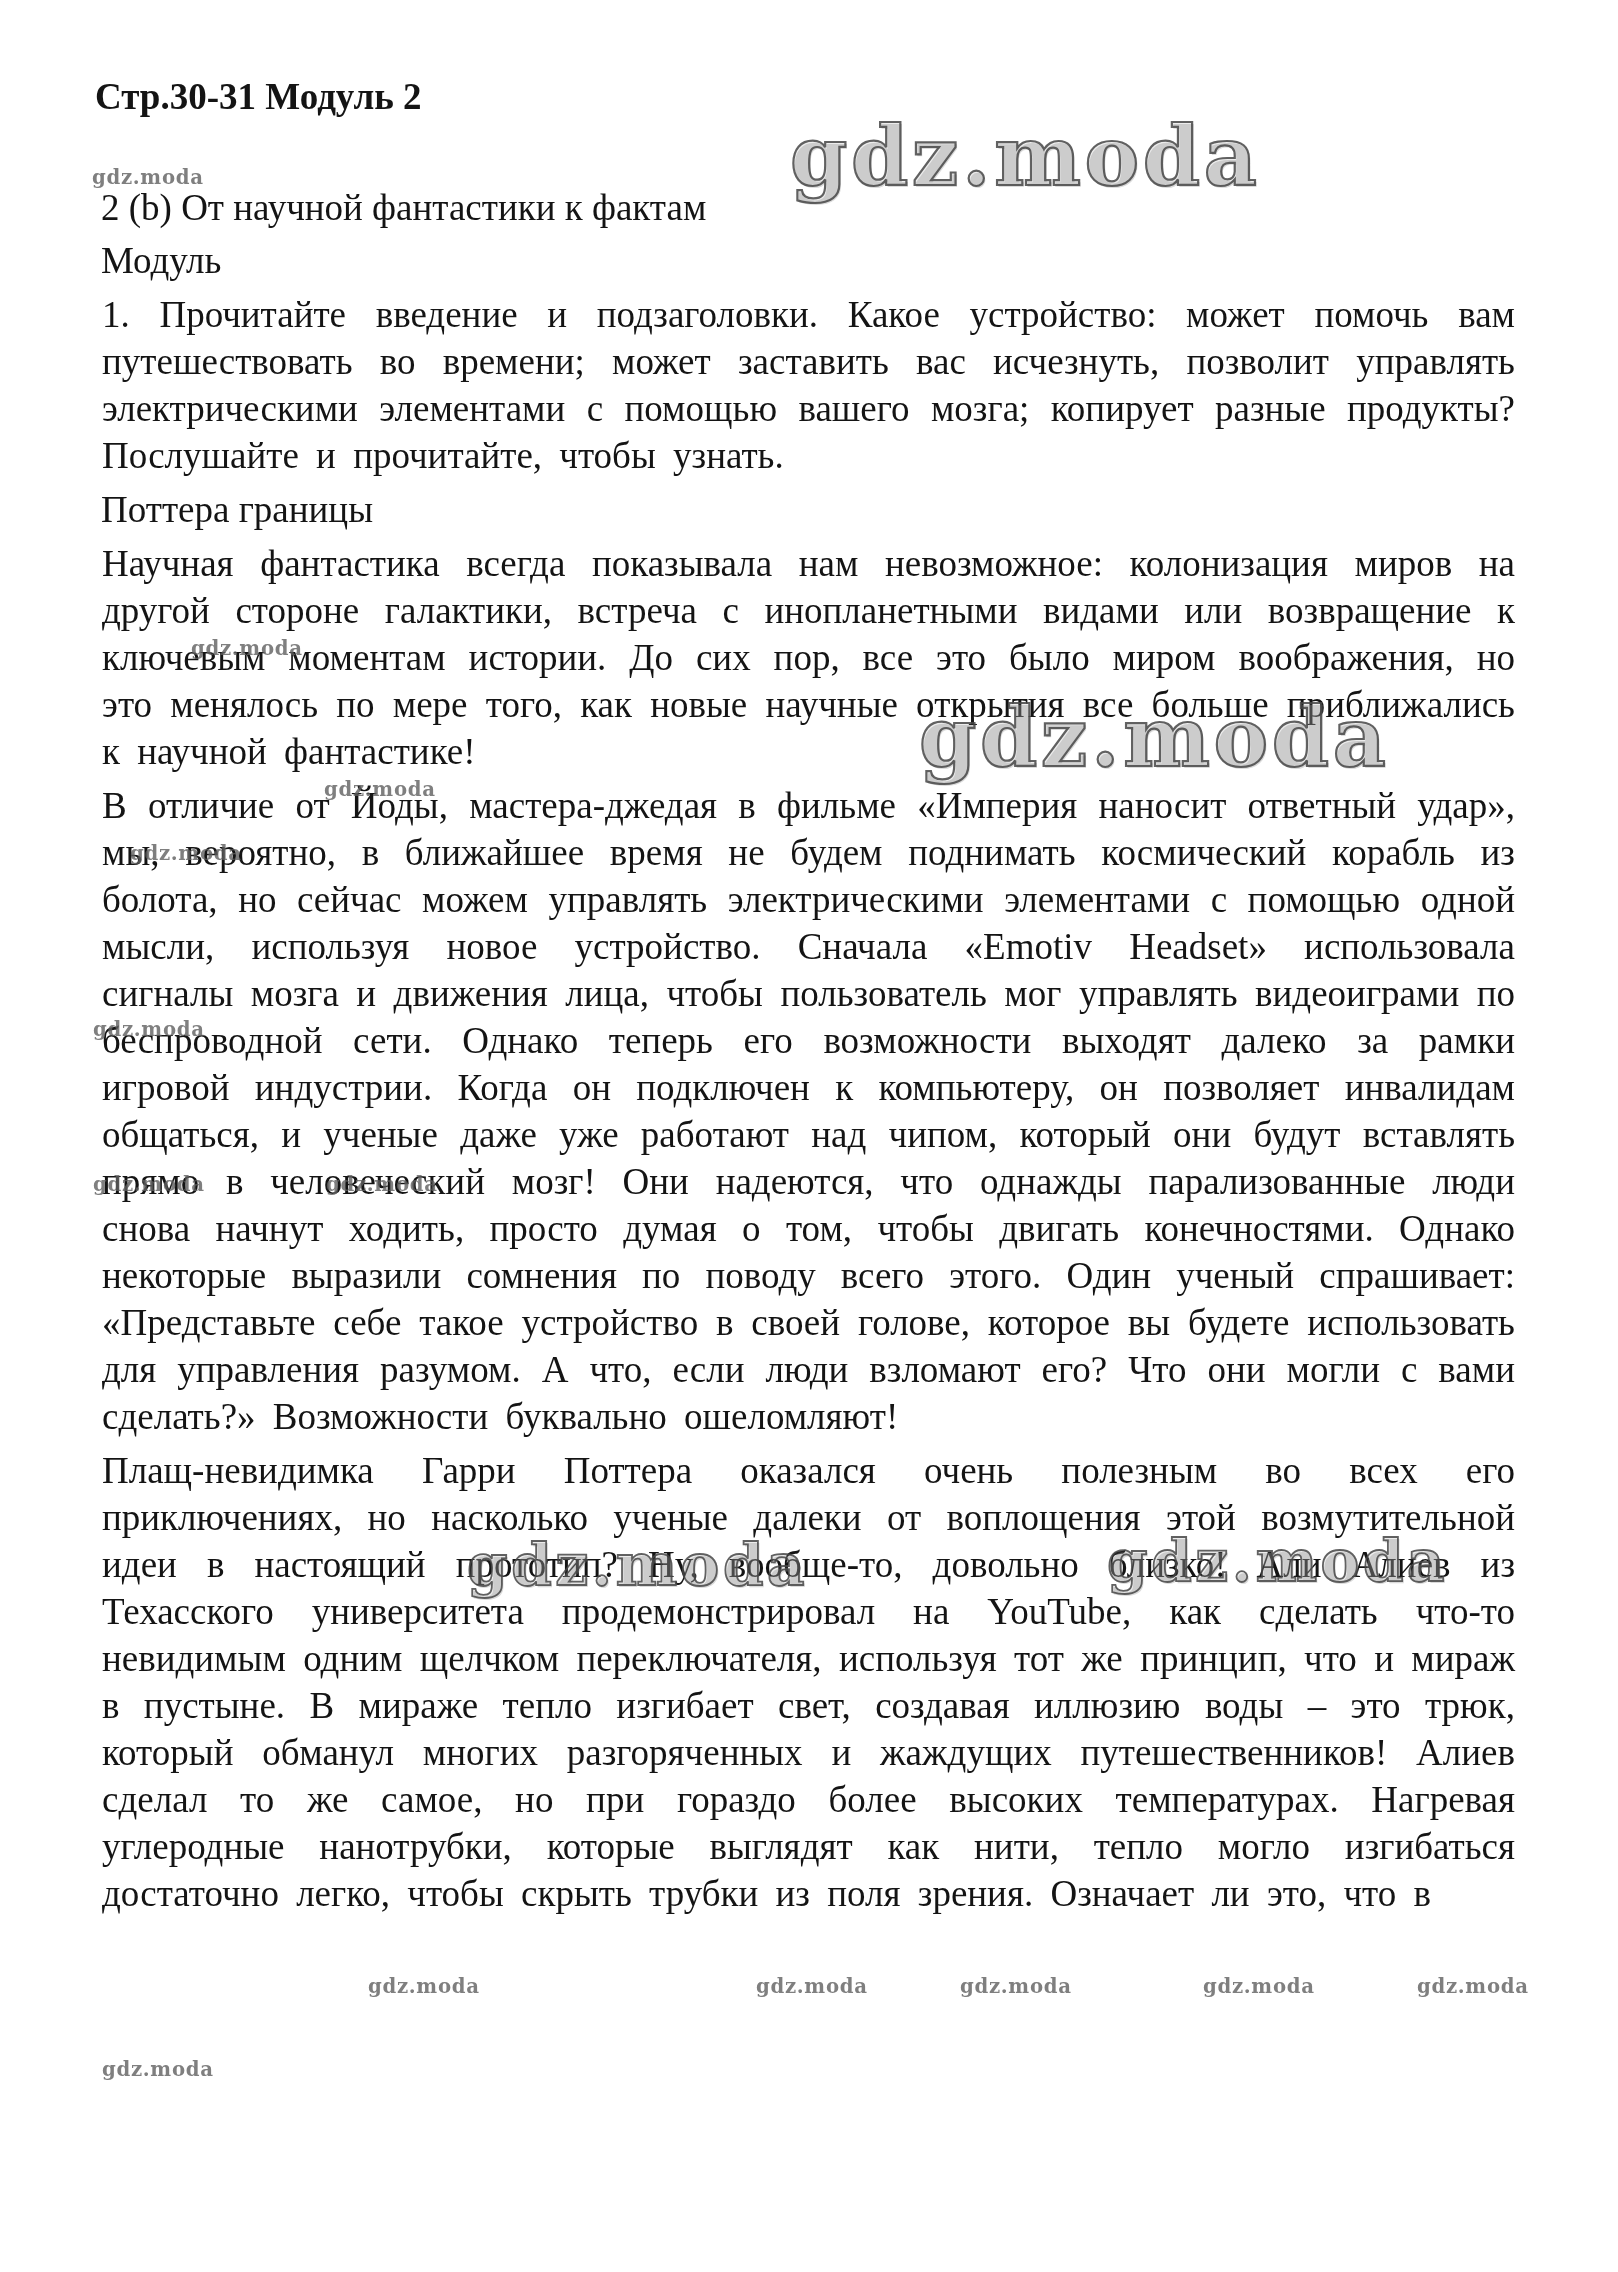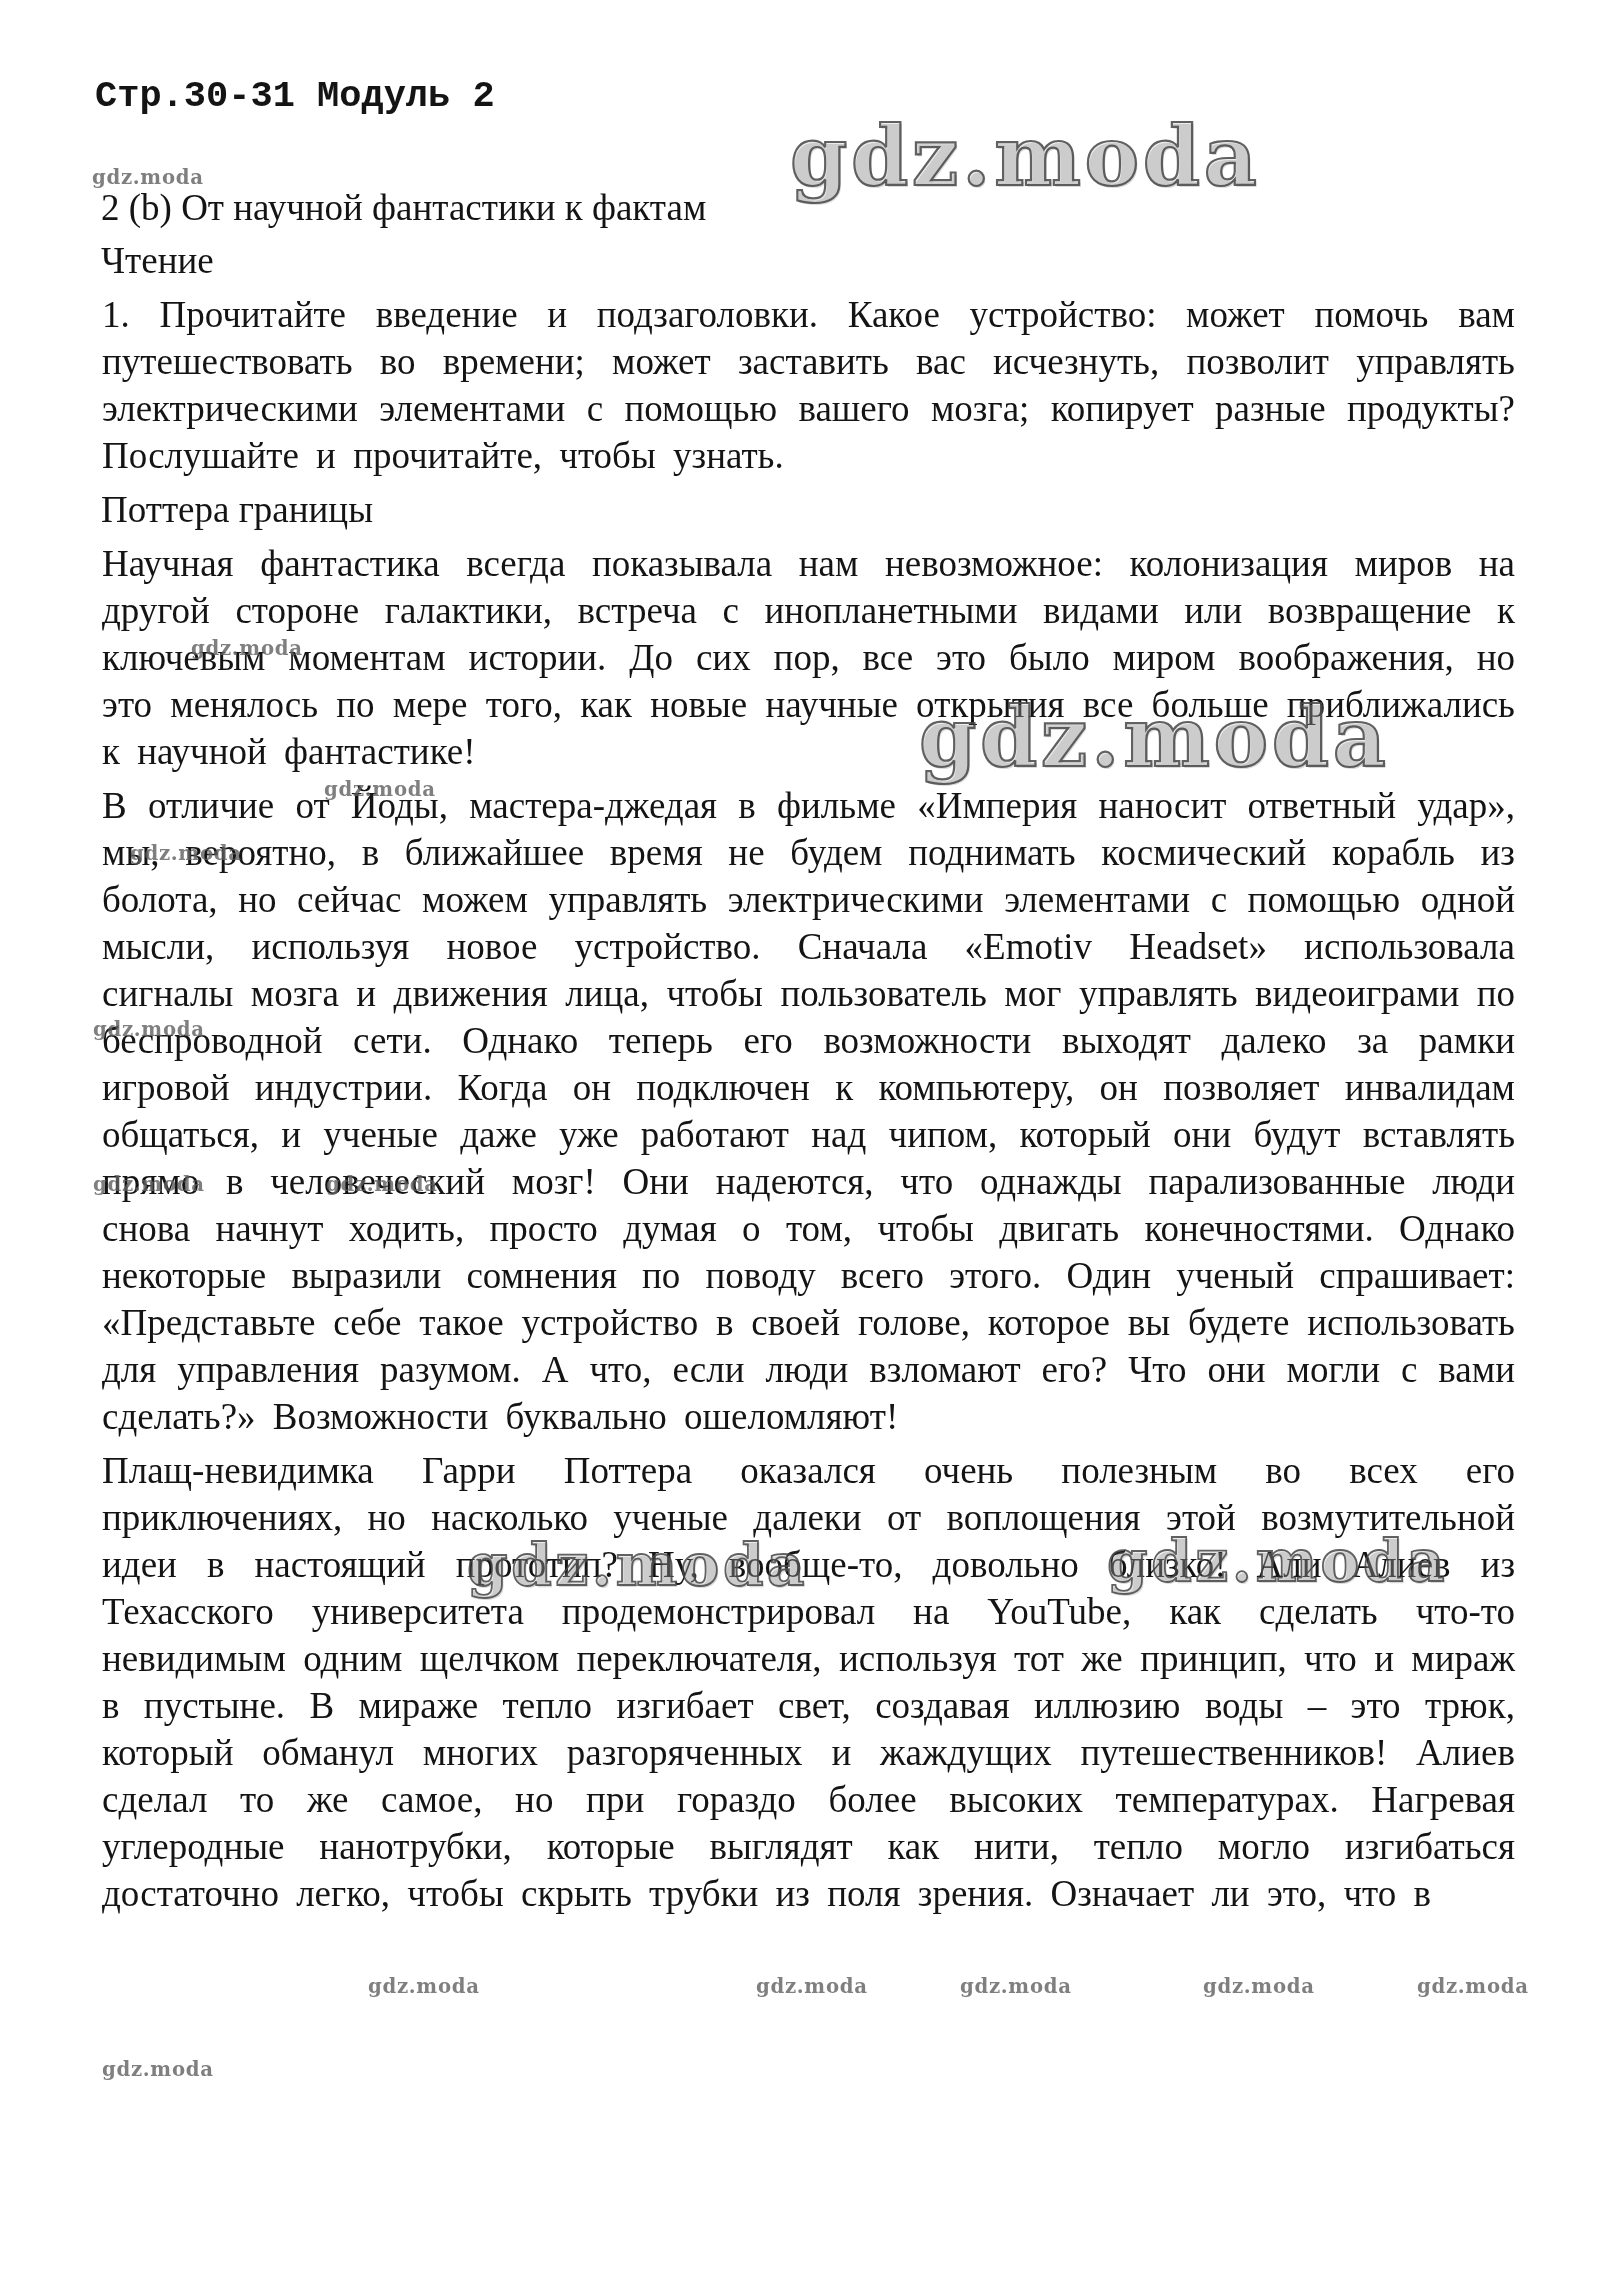--- a/index.html
+++ b/index.html
@@ -18,21 +18,20 @@
     font-family: "Liberation Serif", "DejaVu Serif", serif;
     color: #141414;
     font-size: 37px;
     line-height: 47px;
   }
   .title {
     margin: 0 0 64px 0;
     font-size: 37px;
     line-height: 47px;
     font-weight: 700;
-    font-family: Liberation Mono, monospace;
   }
   .line {
     margin: 6px;
     text-align: left;
   }
   .para {
     margin: 7px;
     text-align: justify;
     text-align-last: left;
     word-spacing: 8px;
@@ -65,21 +64,21 @@
   }
 </style>
 </head>
 <body>
 
 <div class="page">
 
   <h1 class="title">Стр.30-31 Модуль 2</h1>
 
   <p class="line">2 (b) От научной фантастики к фактам</p>
-  <p class="line">Чтение</p>
+  <p class="line">Модуль</p>
   <p class="para">1. Прочитайте введение и подзаголовки. Какое устройство: может помочь вам путешествовать во времени; может заставить вас исчезнуть, позволит управлять электрическими элементами с помощью вашего мозга; копирует разные продукты? Послушайте и прочитайте, чтобы узнать.</p>
   <p class="line">Поттера границы</p>
   <p class="para">Научная фантастика всегда показывала нам невозможное: колонизация миров на другой стороне галактики, встреча с инопланетными видами или возвращение к ключевым моментам истории. До сих пор, все это было миром воображения, но это менялось по мере того, как новые научные открытия все больше приближались к научной фантастике!</p>
   <p class="para">В отличие от Йоды, мастера-джедая в фильме «Империя наносит ответный удар», мы, вероятно, в ближайшее время не будем поднимать космический корабль из болота, но сейчас можем управлять электрическими элементами с помощью одной мысли, используя новое устройство. Сначала «Emotiv Headset» использовала сигналы мозга и движения лица, чтобы пользователь мог управлять видеоиграми по беспроводной сети. Однако теперь его возможности выходят далеко за рамки игровой индустрии. Когда он подключен к компьютеру, он позволяет инвалидам общаться, и ученые даже уже работают над чипом, который они будут вставлять прямо в человеческий мозг! Они надеются, что однажды парализованные люди снова начнут ходить, просто думая о том, чтобы двигать конечностями. Однако некоторые выразили сомнения по поводу всего этого. Один ученый спрашивает: «Представьте себе такое устройство в своей голове, которое вы будете использовать для управления разумом. А что, если люди взломают его? Что они могли с вами сделать?» Возможности буквально ошеломляют!</p>
   <p class="para">Плащ-невидимка Гарри Поттера оказался очень полезным во всех его приключениях, но насколько ученые далеки от воплощения этой возмутительной идеи в настоящий прототип? Ну, вообще-то, довольно близко! Али Алиев из Техасского университета продемонстрировал на YouTube, как сделать что-то невидимым одним щелчком переключателя, используя тот же принцип, что и мираж в пустыне. В мираже тепло изгибает свет, создавая иллюзию воды – это трюк, который обманул многих разгоряченных и жаждущих путешественников! Алиев сделал то же самое, но при гораздо более высоких температурах. Нагревая углеродные нанотрубки, которые выглядят как нити, тепло могло изгибаться достаточно легко, чтобы скрыть трубки из поля зрения. Означает ли это, что в</p>
 
   <div class="wm-layer">
     <span class="wm-lg" style="left:790px; top:133px;">gdz.moda</span>
     <span class="wm-lg" style="left:919px; top:714px;">gdz.moda</span>
     <span class="wm-md" style="left:467px;  top:1542px;">gdz.moda</span>

